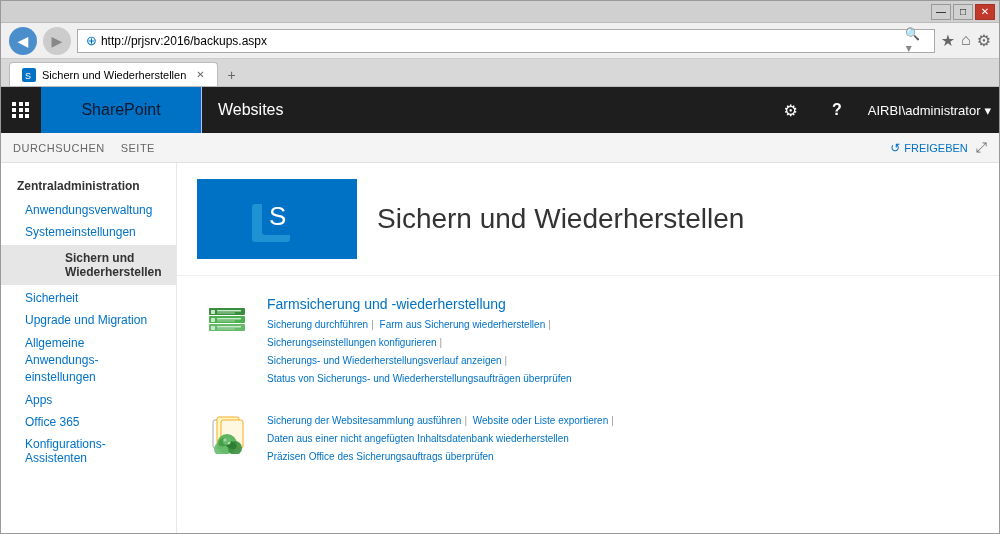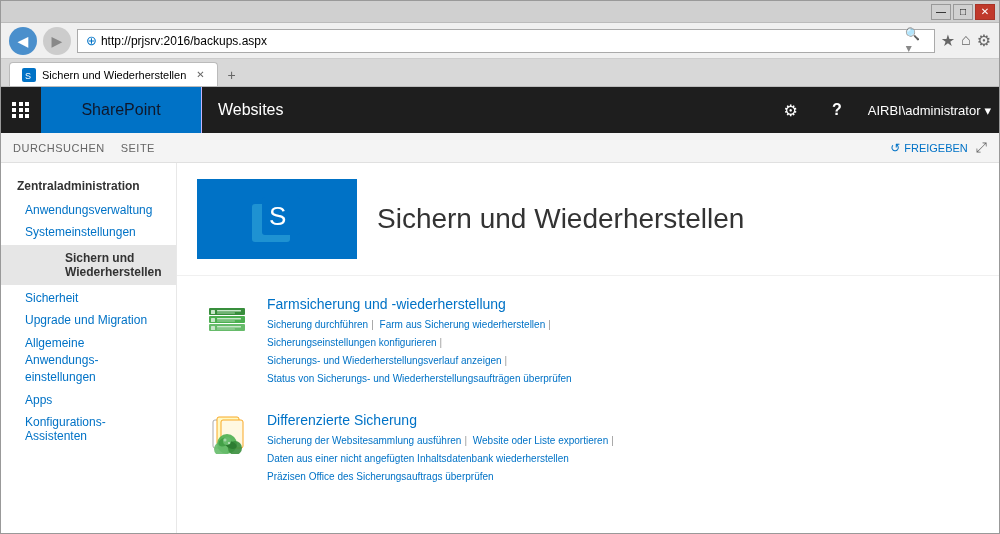--- a/index.html
+++ b/index.html
@@ -161,20 +161,21 @@
         <div class="sp-sidebar-heading">Zentraladministration</div>
         <a class="sp-sidebar-item">Anwendungsverwaltung</a>
         <a class="sp-sidebar-item">Systemeinstellungen</a>
         <div class="sp-sidebar-active-block">
           <a class="sp-sidebar-item active">Sichern und<br>Wiederherstellen</a>
         </div>
         <a class="sp-sidebar-item">Sicherheit</a>
         <a class="sp-sidebar-item">Upgrade und Migration</a>
         <a class="sp-sidebar-item" style="line-height:1.4; padding-top:4px; padding-bottom:4px;">Allgemeine Anwendungs-<br>einstellungen</a>
         <a class="sp-sidebar-item">Apps</a>
+        <a class="sp-sidebar-item">Office 365</a>
         <a class="sp-sidebar-item">Konfigurations-Assistenten</a>
       </div>
 
       <div class="sp-main">
 
         <div class="sp-page-header">
           <div class="sp-logo-block">
             <svg width="60" height="60" viewBox="0 0 60 60">
               <rect x="5" y="15" width="38" height="38" rx="3" fill="#2196d3" opacity="0.9"></rect>
               <rect x="15" y="8" width="38" height="38" rx="3" fill="#0072c6"></rect>
@@ -229,21 +230,20 @@
 
                 <ellipse cx="17" cy="28" rx="6" ry="4" fill="#43a047" transform="rotate(-30 17 28)"></ellipse>
                 <ellipse cx="24" cy="31" rx="6" ry="3.5" fill="#2e7d32" transform="rotate(20 24 31)"></ellipse>
                 <circle cx="20" cy="27" r="4" fill="#66bb6a"></circle>
 
                 <circle cx="18" cy="26" r="1.5" fill="#a5d6a7"></circle>
                 <circle cx="22" cy="29" r="1" fill="#c8e6c9"></circle>
               </svg>
             </div>
             <div class="sp-section-body">
-              <div class="sp-section-title">Differenzierte Sicherung</div>
               <div class="sp-section-links">
                 <a>Sicherung der Websitesammlung ausführen</a><span class="sep">|</span>
                 <a>Website oder Liste exportieren</a><span class="sep">|</span><br>
                 <a>Daten aus einer nicht angefügten Inhaltsdatenbank wiederherstellen</a><br>
                 <a>Präzisen Office des Sicherungsauftrags überprüfen</a>
               </div>
             </div>
           </div>
 
         </div>

